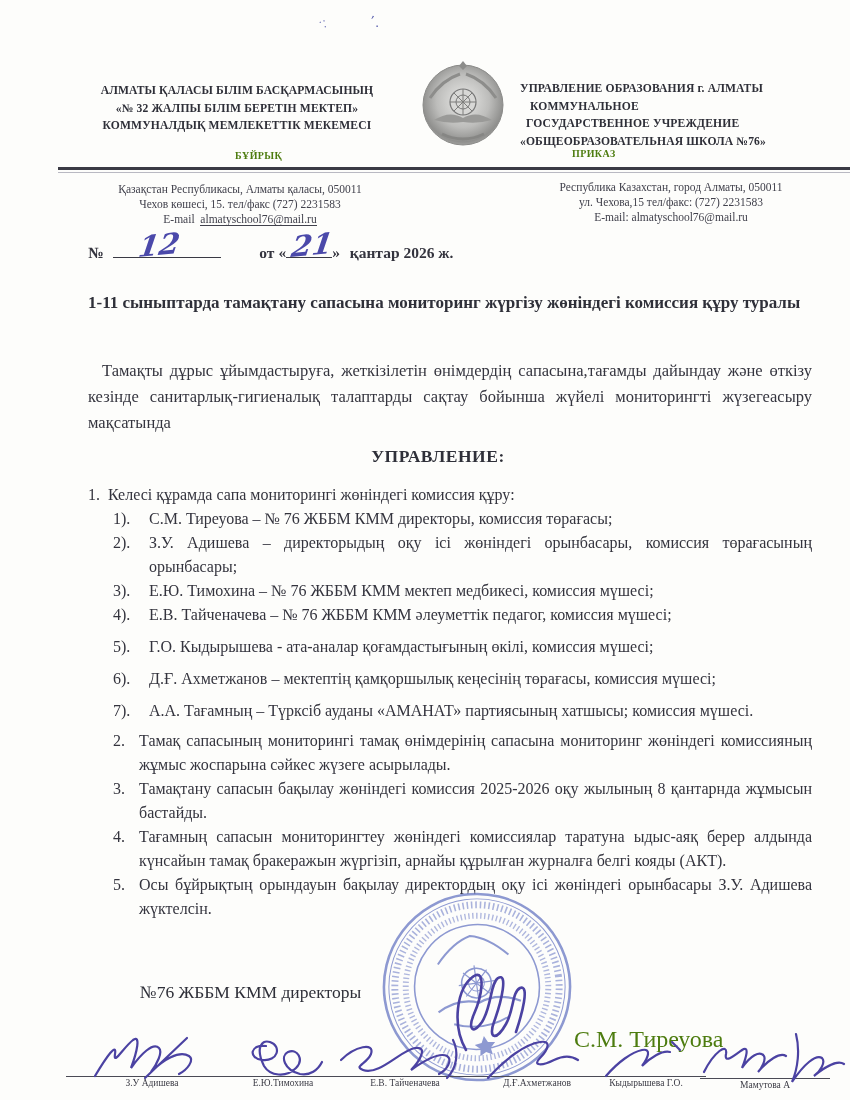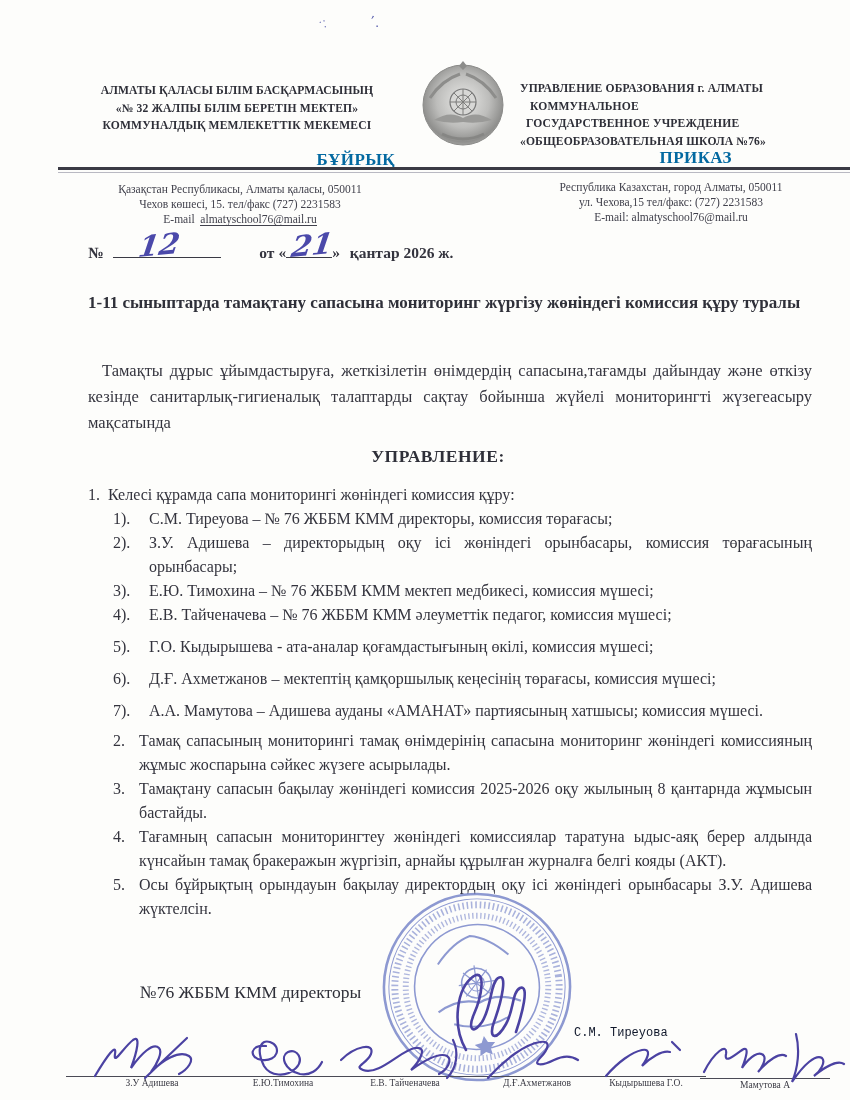--- a/index.html
+++ b/index.html
@@ -5,21 +5,21 @@
   html,body{margin:0;padding:0;background:#e8e8e8;}
   .page{position:relative;width:850px;height:1100px;margin:0 auto;background:#fdfdfb;
         font-family:"Liberation Serif","DejaVu Serif",serif;color:#34343e;overflow:hidden;}
   .abs{position:absolute;}
   
   .org{font-size:11.6px;line-height:1.52;font-weight:bold;color:#2e2f38;letter-spacing:.15px;}
   .org-left{left:84px;top:82px;width:306px;text-align:center;}
   .org-right{left:520px;top:80px;width:282px;text-align:left;}
   .org-right div:nth-child(2){padding-left:10px;}
   .org-right div:nth-child(3){padding-left:6px;}
-  .doctype{font-size:17px;font-weight:bold;color:#0369a1;text-align:right;letter-spacing:.4px;}
+  .doctype{font-size:10px;font-weight:bold;color:#4d7c0f;text-align:left;letter-spacing:.4px;}
   .rule-main{left:58px;top:167px;width:792px;height:3px;background:#3a3a44;}
   .rule-echo{left:58px;top:172px;width:792px;height:1px;background:#b9b9c2;}
   .addr{font-size:11.5px;line-height:15px;color:#41414c;text-align:center;}
   .addr .u{border-bottom:1px solid #41414c;}
   
   .numline{left:88px;top:244px;width:560px;font-size:15.5px;font-weight:600;color:#34343e;}
   .blank{display:inline-block;border-bottom:1.4px solid #3a3a44;position:relative;vertical-align:baseline;}
   .hand{position:absolute;font-family:"DejaVu Serif",serif;font-style:italic;font-size:29px;
         color:#4b49aa;transform:skewX(-14deg) rotate(-6deg);line-height:1;}
   
@@ -31,21 +31,21 @@
   .row .mk{flex:none;}
   .row .tx{flex:1;text-align:justify;}
   .item1 .mk{width:20px;}
   .members{margin-left:25px;}
   .members .mk{width:36px;}
   .items2{margin-left:25px;margin-top:6px;}
   .items2 .mk{width:26px;}
   .gap8{margin-top:8px;}
   
   .director-left{left:140px;top:982px;font-size:17.5px;color:#2f3039;}
-  .director-right{left:574px;top:1026px;font-size:12px;color:#0f172a;font-family:Liberation Mono, monospace;}
+  .director-right{left:574px;top:1026px;font-size:24px;color:#4d7c0f;}
   .sigblock{position:absolute;text-align:center;}
   .sigblock .sline{height:1px;background:#4a4a55;margin-top:-6px;}
   .sigblock .sname{font-size:9.5px;color:#3c3c46;margin-top:1px;white-space:nowrap;}
   svg.sig{display:block;margin:0 auto;}
   .inkmark{position:absolute;color:#5a5fae;font-size:11px;}
 </style>
 </head>
 <body>
 
 <div class="page">
@@ -151,21 +151,21 @@
       <div class="row gap8">
           <span class="mk">5).</span>
           <span class="tx">Г.О. Кыдырышева - ата-аналар қоғамдастығының өкілі, комиссия мүшесі;</span>
         </div>
       <div class="row gap8">
           <span class="mk">6).</span>
           <span class="tx">Д.Ғ. Ахметжанов – мектептің қамқоршылық кеңесінің төрағасы, комиссия мүшесі;</span>
         </div>
       <div class="row gap8">
           <span class="mk">7).</span>
-          <span class="tx">А.А. Мамутова – Адишева ауданы «АМАНАТ» партиясының хатшысы; комиссия мүшесі.</span>
+          <span class="tx">А.А. Тағамның – Түрксіб ауданы «АМАНАТ» партиясының хатшысы; комиссия мүшесі.</span>
         </div>
     </div>
     <div class="items2">
       <div class="row">
           <span class="mk">2.</span>
           <span class="tx">Тамақ сапасының мониторингі тамақ өнімдерінің сапасына мониторинг жөніндегі комиссияның жұмыс жоспарына сәйкес жүзеге асырылады.</span>
         </div>
       <div class="row">
           <span class="mk">3.</span>
           <span class="tx">Тамақтану сапасын бақылау жөніндегі комиссия 2025-2026 оқу жылының 8 қантарнда жұмысын бастайды.</span>

